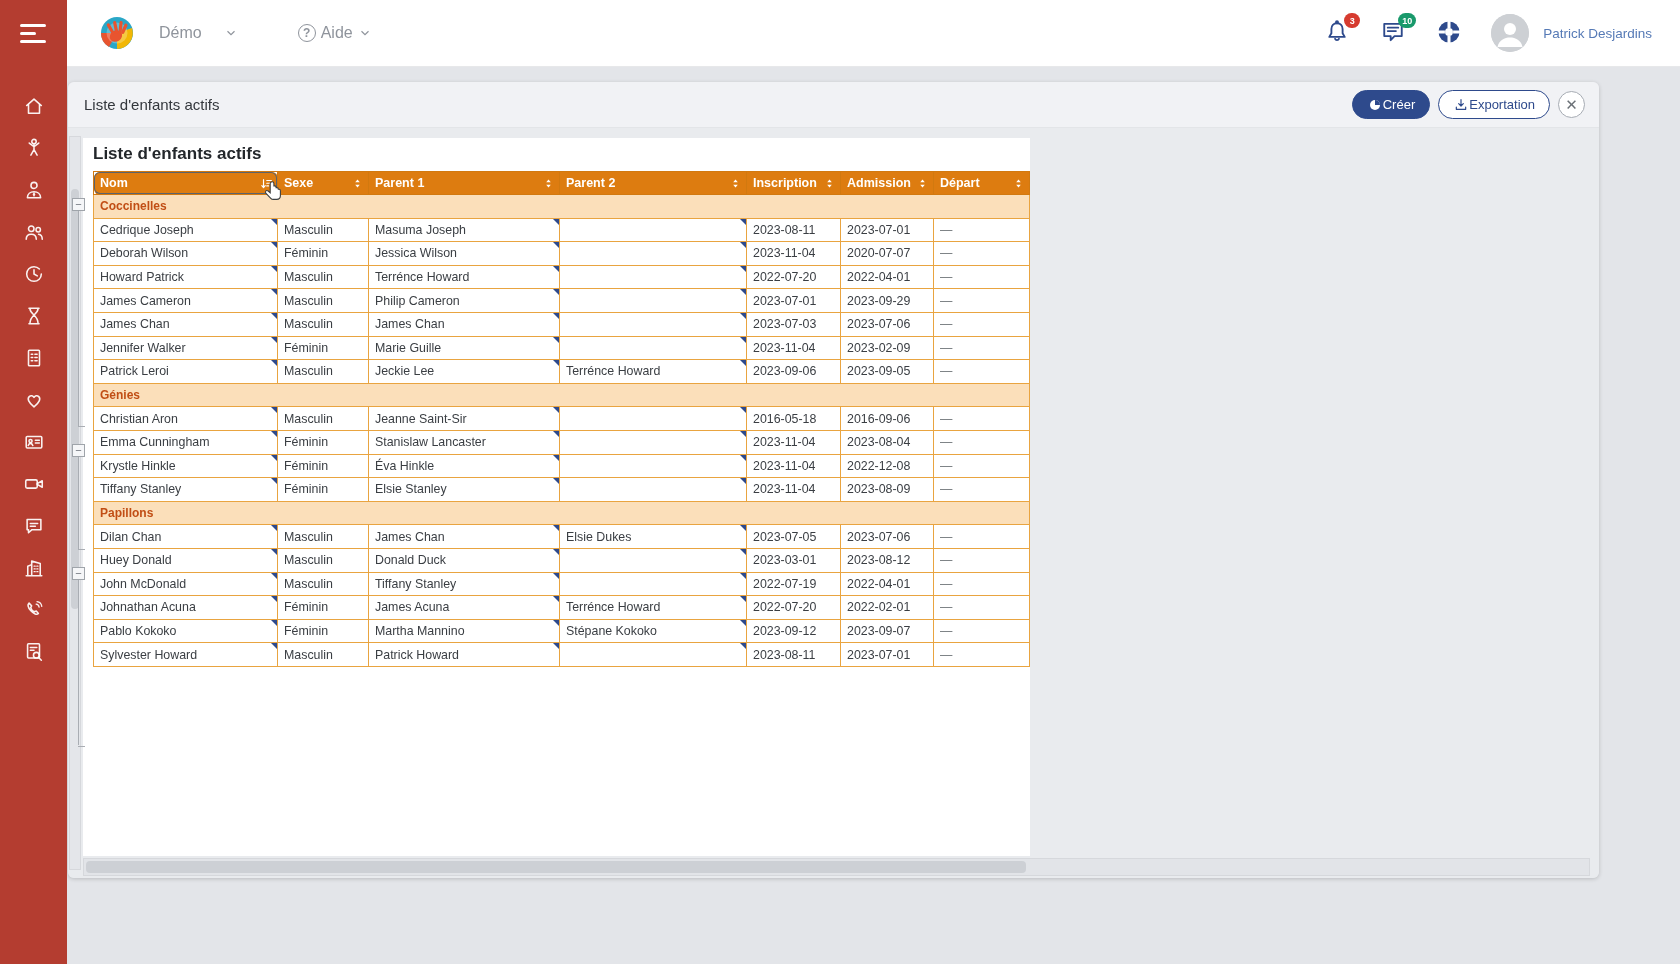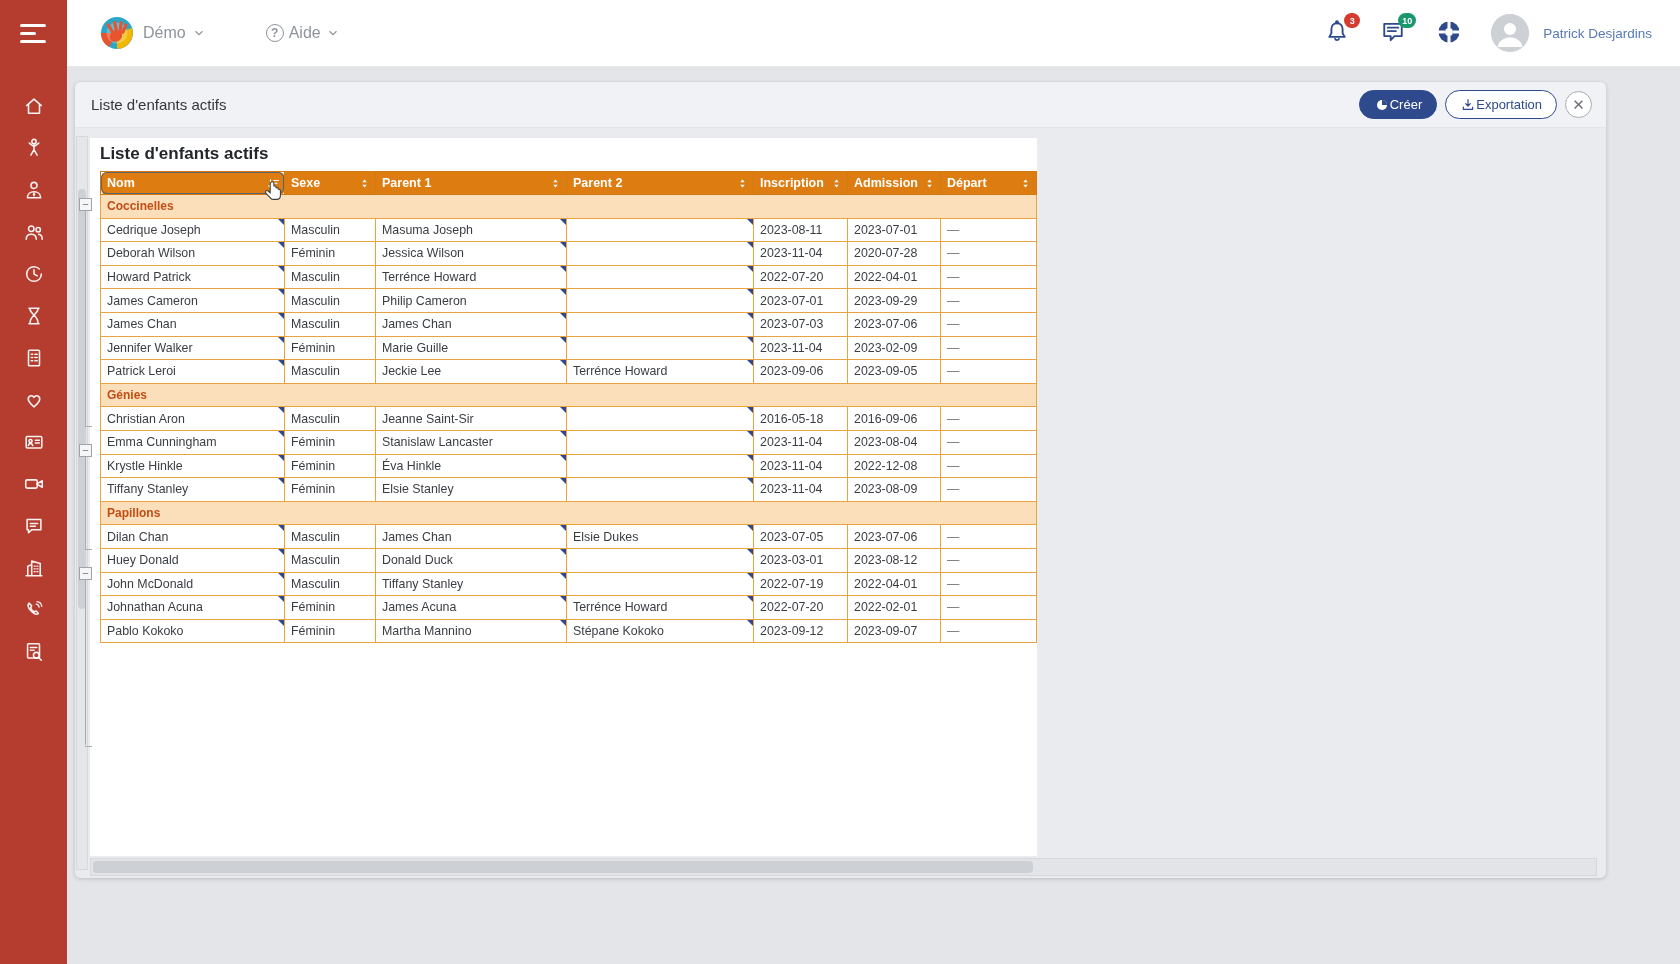--- a/index.html
+++ b/index.html
@@ -9,37 +9,37 @@
   .sidebar { position:absolute; left:0; top:0; width:67px; height:964px; background:var(--c-sidebar); z-index:5; }
   .hamburger { height:67px; display:flex; flex-direction:column; justify-content:center; align-items:flex-start; padding-left:20px; gap:5px; cursor:pointer; }
   .hamburger i { display:block; height:3px; border-radius:2px; background:#fff; }
   .hamburger i:nth-child(1){width:26px;} .hamburger i:nth-child(2){width:16px;} .hamburger i:nth-child(3){width:26px;}
   .side-nav { display:flex; flex-direction:column; align-items:center; gap:21px; padding-top:28px; }
   .side-item { width:36px; height:21px; display:flex; align-items:center; justify-content:center; color:rgba(255,255,255,.93); cursor:pointer; }
   .side-item svg { width:22px; height:22px; }
 
   
   .topbar { position:absolute; left:67px; top:0; width:1613px; height:67px; background:#fff; border-bottom:1px solid #e7e8ea; display:flex; align-items:center; }
-  .brand { display:flex; align-items:center; gap:6px; margin-left:30px; }
+  .brand { display:flex; align-items:center; gap:22px; margin-left:30px; }
   .logo { width:40px; height:40px; }
   .tb-label { font-size:16px; color:#8f949c; }
   .chev { width:14px; height:14px; stroke:#8f949c; fill:none; stroke-width:2; }
   .help { display:flex; align-items:center; gap:5px; margin-left:60px; cursor:pointer; }
   .qmark { width:18px; height:18px; border:1.6px solid #8f949c; border-radius:50%; color:#8f949c; font-size:12px; font-weight:bold; display:flex; align-items:center; justify-content:center; }
   .tb-right { margin-left:auto; display:flex; align-items:center; gap:26px; padding-right:28px; }
   .tb-icon { position:relative; width:30px; height:30px; color:var(--c-navy); cursor:pointer; }
   .tb-icon svg { width:28px; height:28px; }
   .badge { position:absolute; top:-5px; right:-7px; min-width:16px; height:15px; border-radius:8px; color:#fff; font-size:9px; font-weight:bold; display:flex; align-items:center; justify-content:center; padding:0 4px; }
   .badge.red { background:var(--c-red); }
   .badge.green { background:var(--c-green); }
   .avatar { width:38px; height:38px; border-radius:50%; background:#cdd0d4; overflow:hidden; cursor:pointer; }
   .user-name { font-size:13.5px; color:#567ab6; cursor:pointer; margin-left:-12px; }
 
   
-  .panel { position:absolute; left:75px; top:82px; width:1531px; height:796px; border-radius:6px; box-shadow:0 1px 4px rgba(0,0,0,.18); overflow:hidden; z-index:2; }
+  .panel { position:absolute; left:68px; top:82px; width:1531px; height:796px; border-radius:6px; box-shadow:0 1px 4px rgba(0,0,0,.18); overflow:hidden; z-index:2; }
   .panel-header { height:46px; background:#f1f2f5; display:flex; align-items:center; padding:0 14px 0 16px; border-bottom:1px solid #e3e5e8; }
   .panel-title { font-size:15px; color:#33373c; }
   .ph-actions { margin-left:auto; display:flex; align-items:center; gap:8px; }
   .btn { height:29px; border-radius:15px; display:flex; align-items:center; font-size:13px; cursor:pointer; padding:0 14px; }
   .btn-create { background:var(--c-navy); color:#fff; border:1px solid var(--c-navy); }
   .btn-export { background:#fff; color:var(--c-navy); border:1px solid var(--c-navy); }
   .btn svg { width:16px; height:16px; }
   .btn-close { width:27px; height:27px; border-radius:50%; border:1px solid #a6abb3; background:#fff; color:#6a7076; font-size:15px; display:flex; align-items:center; justify-content:center; cursor:pointer; }
   .panel-body { position:relative; height:750px; background:#e9ebee; }
 
@@ -361,21 +361,21 @@
               <td class="dash">—</td>
             </tr>
             <tr>
               <td>Deborah Wilson<i class="note"></i></td>
               <td>Féminin</td>
               <td>Jessica Wilson<i class="note"></i></td>
               <td>
                 <i class="note"></i>
               </td>
               <td>2023-11-04</td>
-              <td>2020-07-28</td>
+              <td>2020-07-07</td>
               <td class="dash">—</td>
             </tr>
             <tr>
               <td>Howard Patrick<i class="note"></i></td>
               <td>Masculin</td>
               <td>Terrénce Howard<i class="note"></i></td>
               <td>
                 <i class="note"></i>
               </td>
               <td>2022-07-20</td>
@@ -514,20 +514,31 @@
               <td>2022-02-01</td>
               <td class="dash">—</td>
             </tr>
             <tr>
               <td>Pablo Kokoko<i class="note"></i></td>
               <td>Féminin</td>
               <td>Martha Mannino<i class="note"></i></td>
               <td>Stépane Kokoko<i class="note"></i></td>
               <td>2023-09-12</td>
               <td>2023-09-07</td>
+              <td class="dash">—</td>
+            </tr>
+            <tr>
+              <td>Sylvester Howard<i class="note"></i></td>
+              <td>Masculin</td>
+              <td>Patrick Howard<i class="note"></i></td>
+              <td>
+                <i class="note"></i>
+              </td>
+              <td>2023-08-11</td>
+              <td>2023-07-01</td>
               <td class="dash">—</td>
             </tr>
           </tbody>
       </table>
     </div>
 
     <div class="gutter" id="gutter">
         <div class="gbox" style="top: 69.8px;">−</div>
         <div class="gline" style="top: 83.3px; height: 214.4px;"></div>
         <div class="gtick" style="top: 297.7px;"></div>

